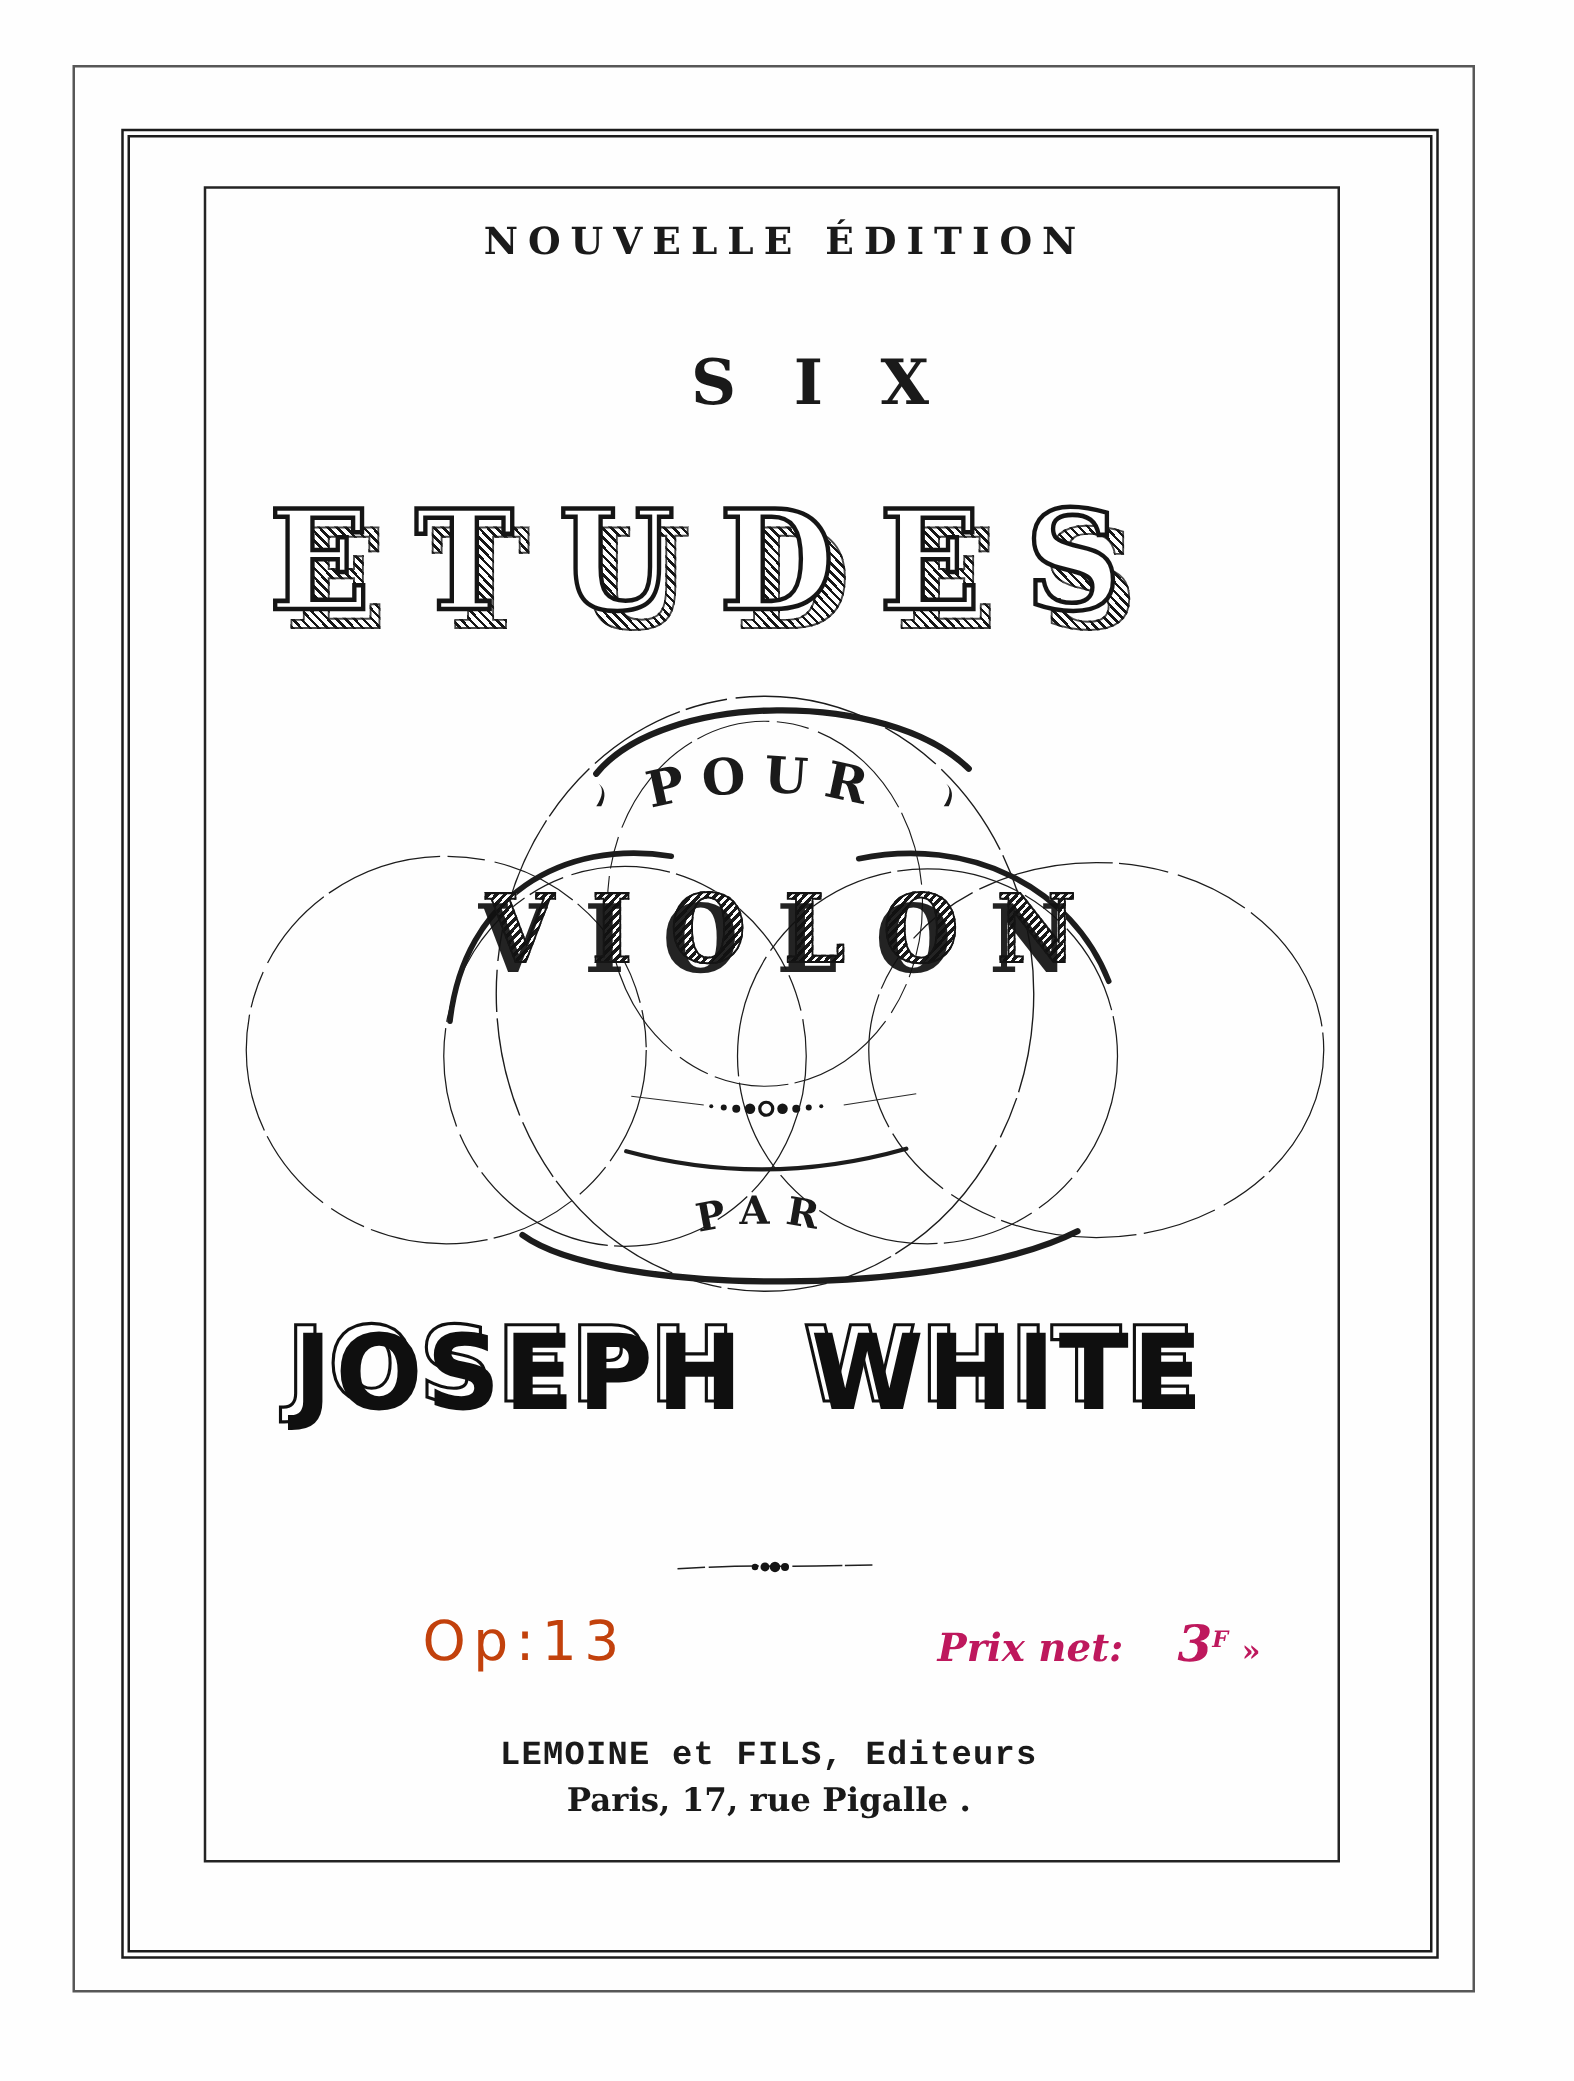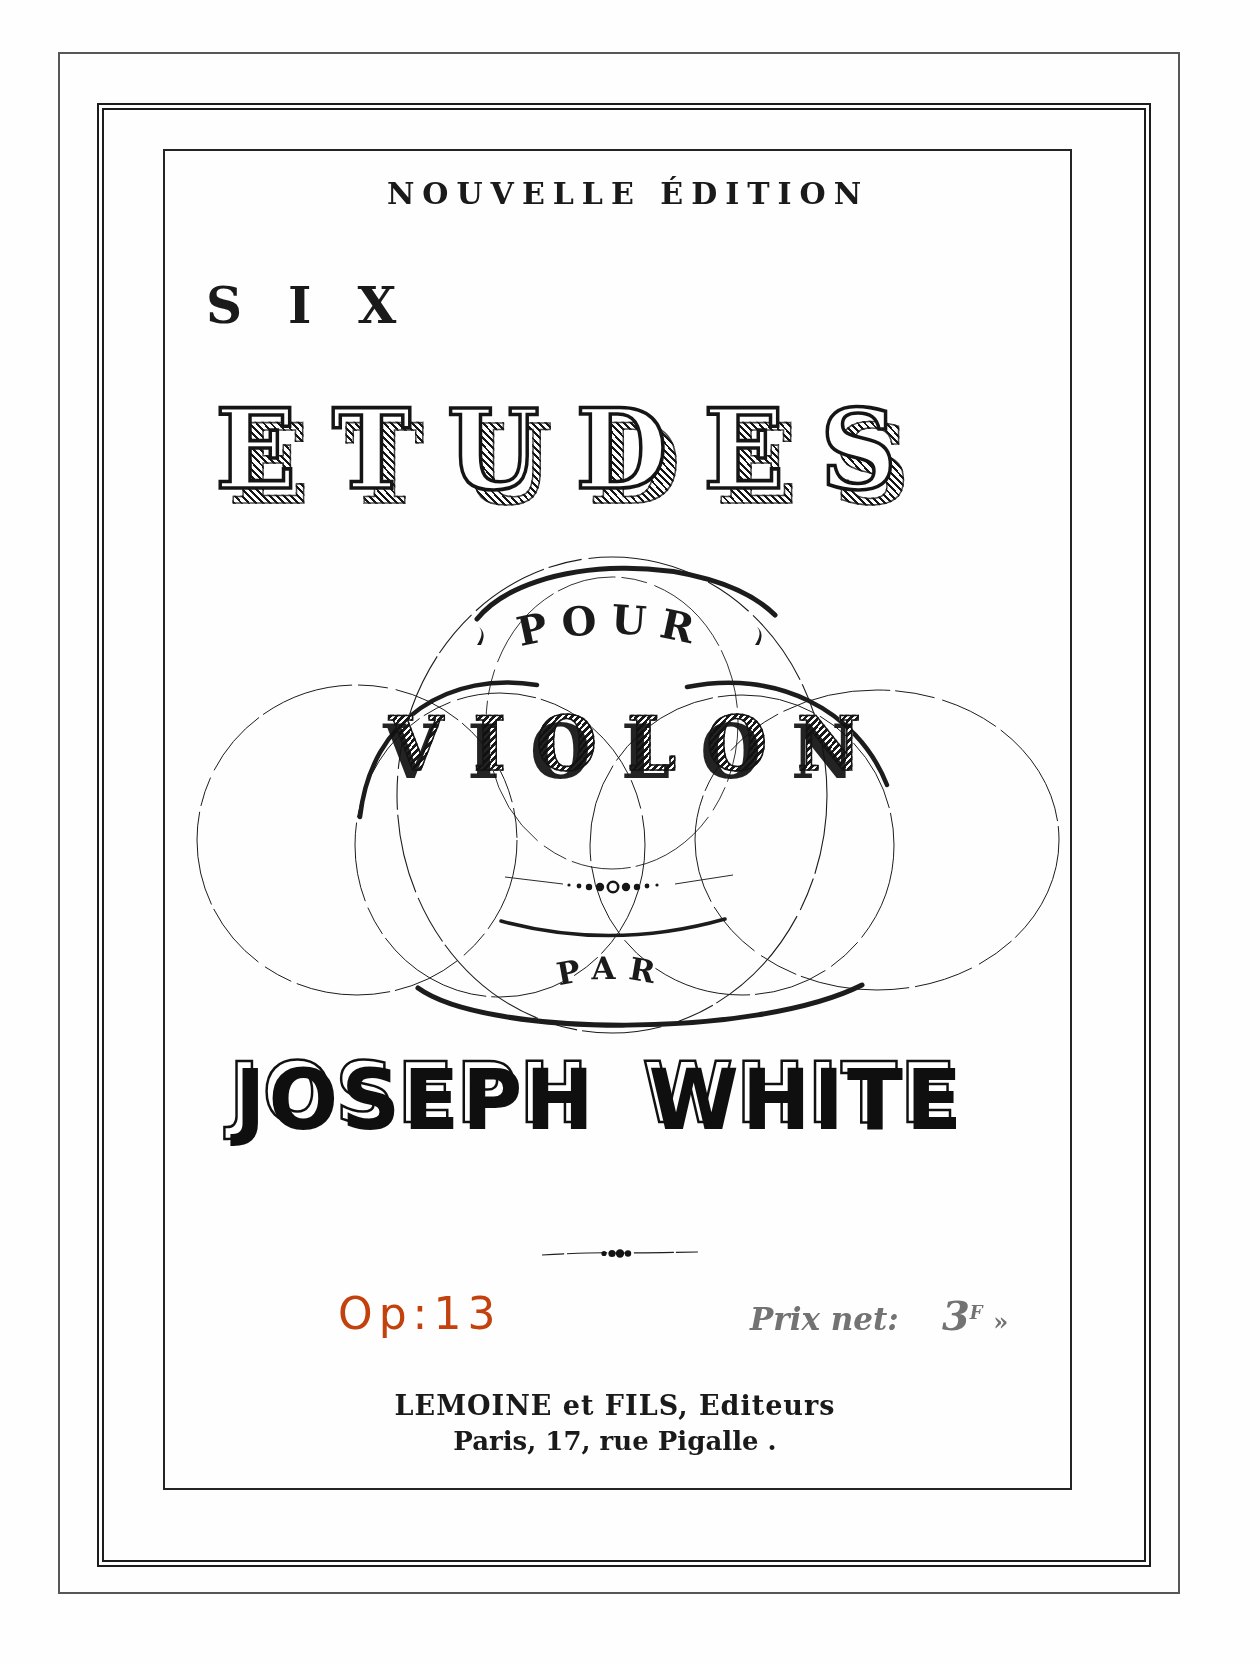--- a/index.html
+++ b/index.html
@@ -19,21 +19,21 @@
   .frame-inner{
     position:absolute;left:163px;top:149px;width:905px;height:1337px;
     border:2px solid #242424;
   }
   
   .edition{
     position:absolute;left:150px;width:940px;top:176px;text-align:center;
     font-weight:bold;font-size:30px;letter-spacing:8px;padding-left:8px;
   }
   .six{
-    position:absolute;left:160px;width:930px;top:276px;
+    position:absolute;left:160px;width:930px;top:276px;text-align:center;
     font-weight:bold;font-size:50px;letter-spacing:46px;padding-left:46px;
   }
   .etudes-wrap{position:absolute;left:96px;width:920px;top:386px;height:160px;}
   .etudes-wrap span{
     position:absolute;left:0;right:0;top:0;text-align:center;
     font-weight:bold;font-size:106px;letter-spacing:36px;padding-left:36px;
     transform-origin:center;
   }
   .etudes-shadow{
     transform:translate(13px,15px) scaleY(1.04);
@@ -73,28 +73,28 @@
   .composer-face{color:#0f0f0f;transform:scaleY(1.02);}
   
   .divider{position:absolute;left:540px;top:1242px;width:160px;height:24px;}
   .opus{
     position:absolute;left:338px;top:1288px;
     font-family:"DejaVu Sans", sans-serif;font-size:44px;color:#c2410c;
     letter-spacing:6px;
   }
   .price{
     position:absolute;left:750px;top:1292px;white-space:nowrap;
-    font-style:italic;font-weight:bold;font-size:31px;color:#737373;
+    font-style:italic;font-weight:bold;font-size:31px;color:#be185d;
   }
   .price .amount{font-size:40px;}
   .price .cur{font-size:18px;vertical-align:super;}
   .price .suffix{font-size:24px;font-style:normal;letter-spacing:-2px;}
   .pub-name{
     position:absolute;left:150px;width:930px;top:1390px;text-align:center;
-    font-weight:bold;font-size:27px;letter-spacing:1px;
+    font-weight:bold;font-size:27px;letter-spacing:1px;font-family:Liberation Mono, monospace;
   }
   .pub-addr{
     position:absolute;left:150px;width:930px;top:1426px;text-align:center;
     font-weight:bold;font-size:26px;
     display:flex;justify-content:center;gap:34px;
   }
   .muted-stroke{stroke:#1c1c1c;fill:none;}
 </style>
 </head>
 <body>

